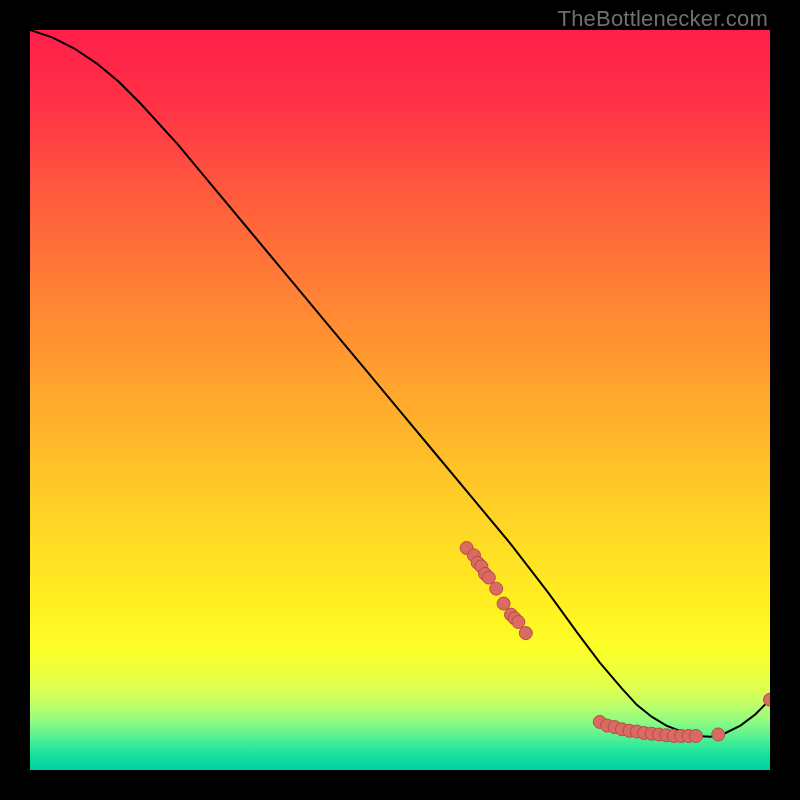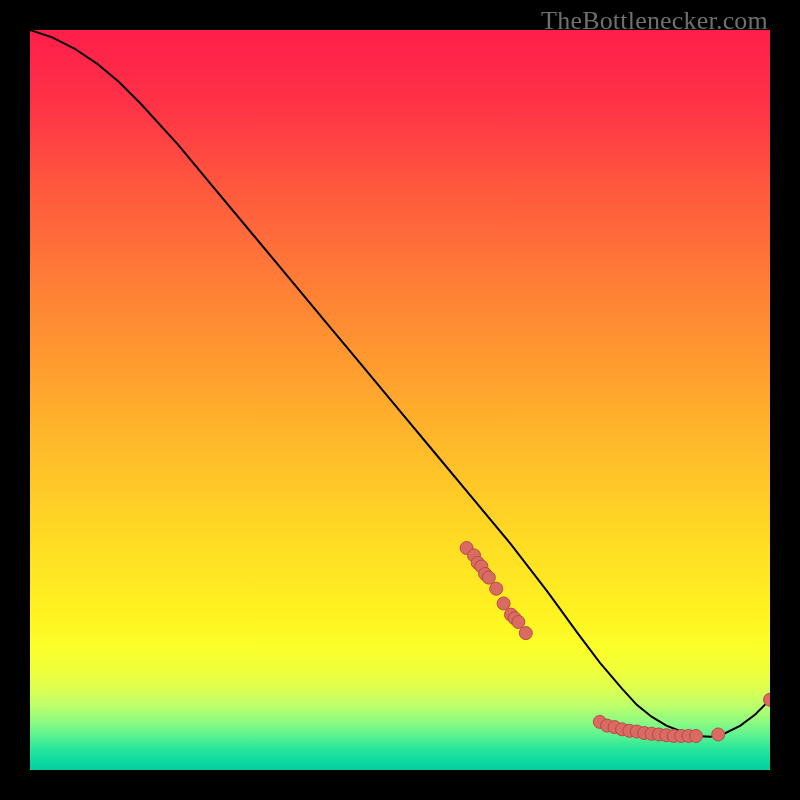--- a/index.html
+++ b/index.html
@@ -38,25 +38,24 @@
     left: 0;
     top: 0;
     width: 740px;
     height: 740px;
   }
   .watermark {
     position: absolute;
     top: 6px;
     right: 32px;
     color: #6f6f6f;
-    font-size: 26px;
+    font-size: 22px;
     font-weight: 500;
     letter-spacing: 0.2px;
     user-select: none;
-    font-family: Liberation Serif, serif;
   }
 </style>
 </head>
 <body>
 
 <div class="frame">
 
   <div class="watermark">TheBottlenecker.com</div>
 
   <div class="plot">

